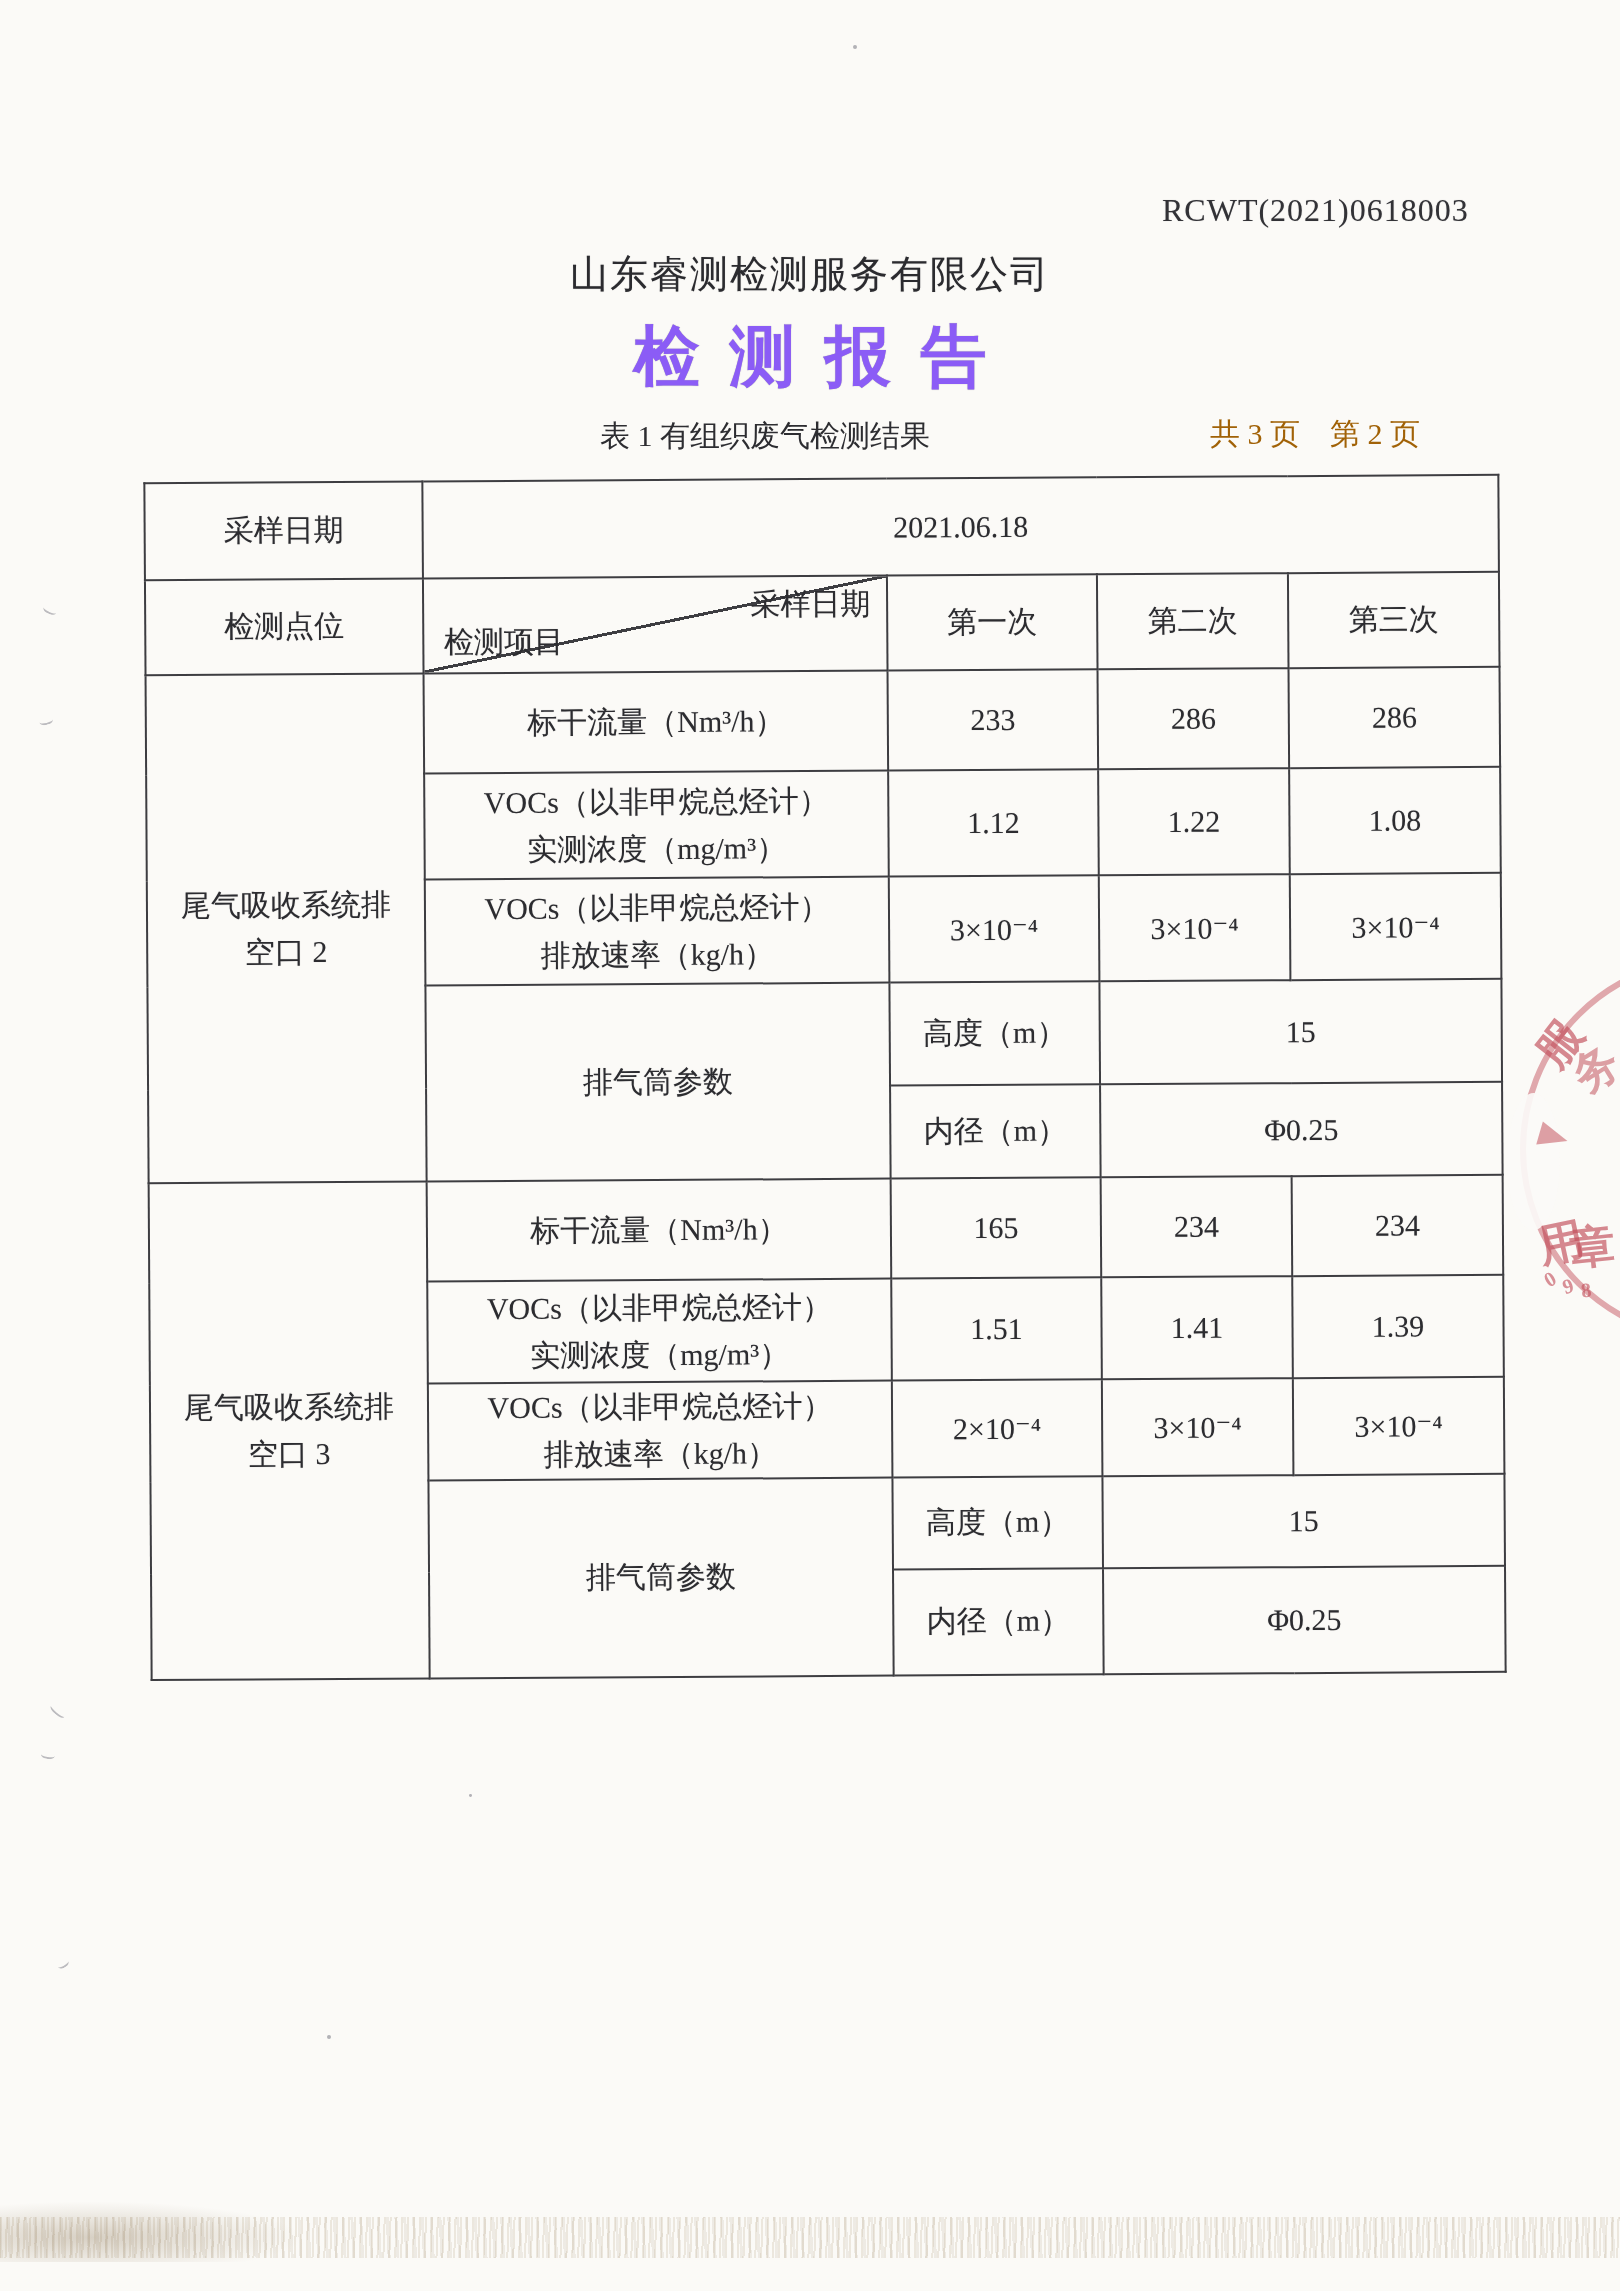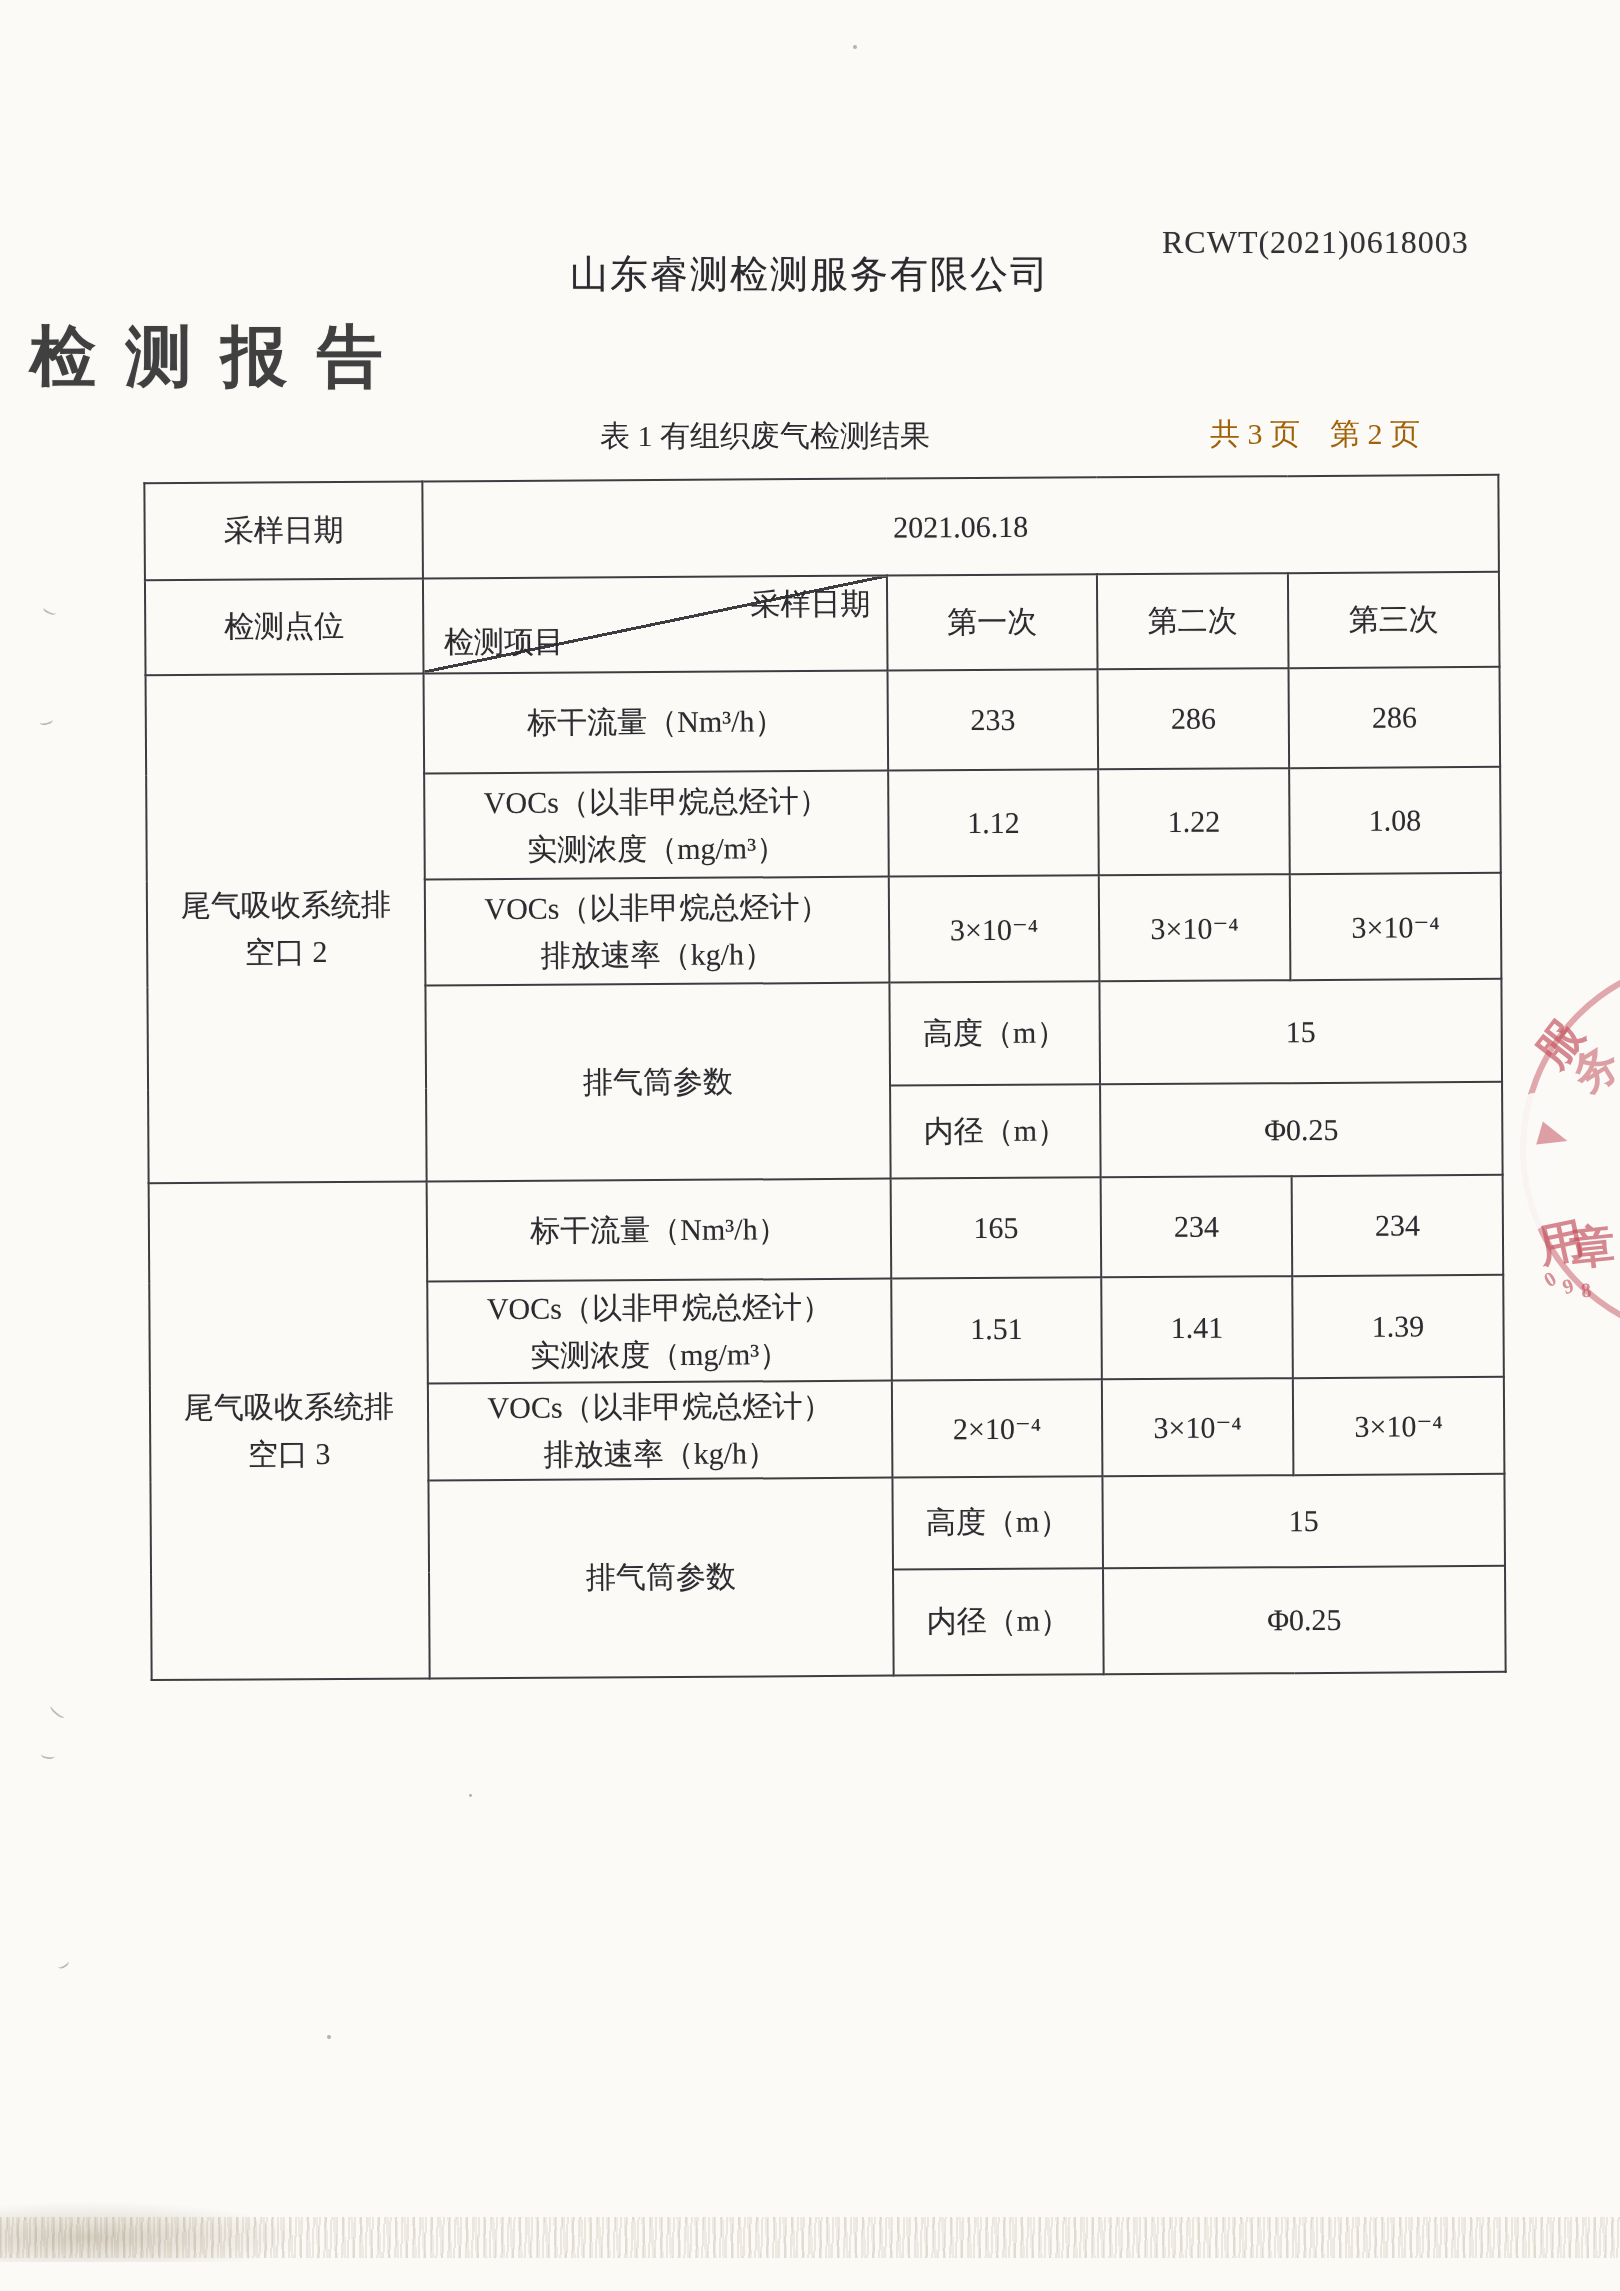--- a/index.html
+++ b/index.html
@@ -11,32 +11,31 @@
     font-family: "Liberation Serif", "DejaVu Serif", serif;
     color: #2d2d31;
   }
   .sheet { position: absolute; inset: 0; }
 
   
   .report-no {
     position: absolute; left: 1162px; top: 192px;
     font-size: 32px; letter-spacing: 1px; color: #323236;
     text-shadow: 0 0 1px rgba(40,40,45,.3);
-    margin-top: 32px;
   }
   .company {
     position: absolute; left: 0; top: 249px; width: 100%;
     text-align: center; font-size: 38px; letter-spacing: 2px;
     color: #2b2b2f; text-shadow: 0 0 1px rgba(40,40,45,.3);
   }
   .title {
     position: absolute; left: 0; top: 312px; width: 100%;
-    text-align: left; font-size: 66px; font-weight: 700;
+    text-align: center; font-size: 66px; font-weight: 700;
     letter-spacing: .45em; padding-left: .45em;
-    color: #404040; text-shadow: 0 0 1px rgba(30,30,35,.4);
+    color: #8b5cf6; text-shadow: 0 0 1px rgba(30,30,35,.4);
   }
   .caption {
     position: absolute; left: 584px; top: 416px;
     font-size: 30px; color: #2d2d31; margin-left: 16px;
   }
   .pageinfo {
     position: absolute; left: 1210px; top: 414px;
     font-size: 30px; color: #a16207;
   }
 

